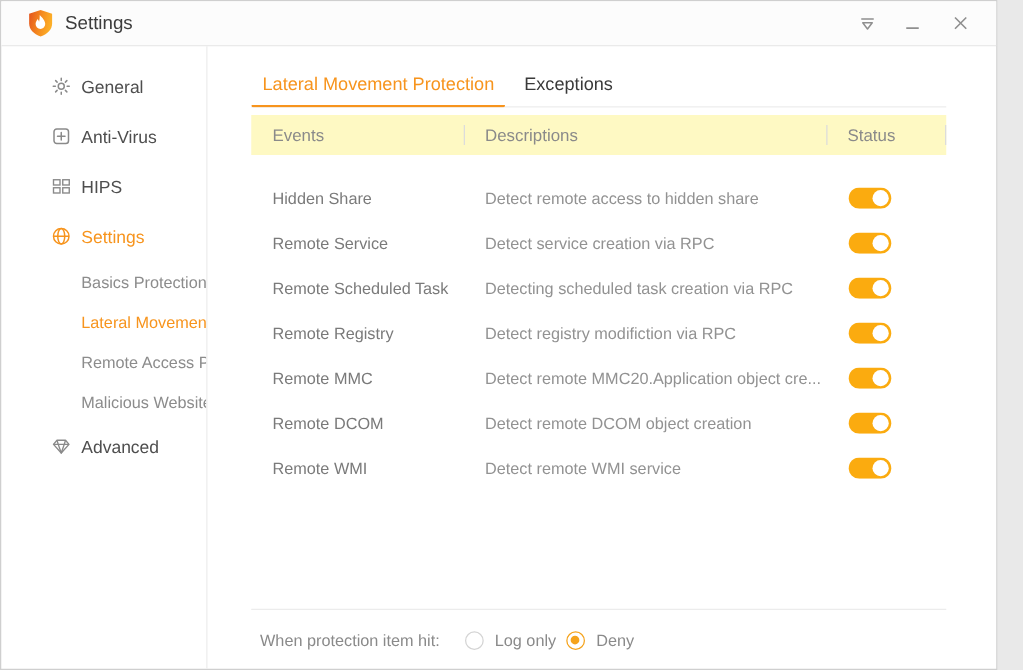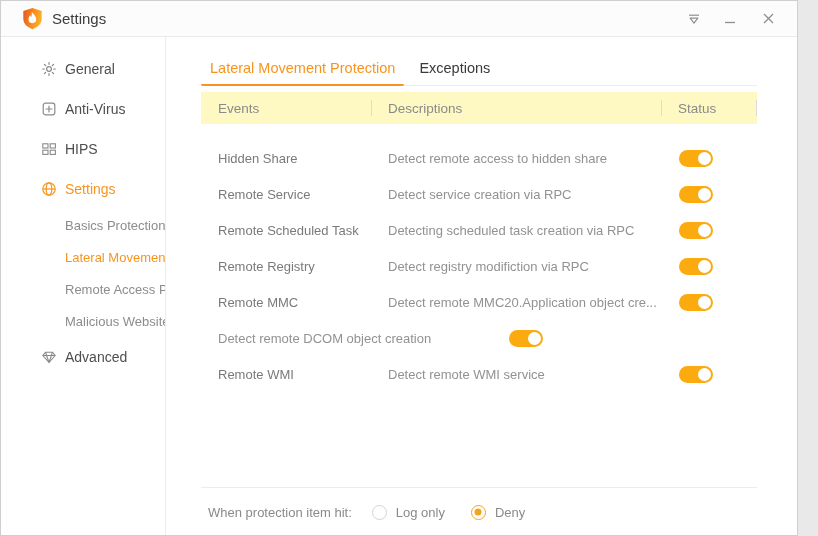--- a/index.html
+++ b/index.html
@@ -77,21 +77,21 @@
   }
   .toggle.on .knob { left:auto; right:2px; }
   .spacer { flex:1; }
   
   .footer {
     border-top:1px solid #ececec; height:49px; display:flex; align-items:center;
     padding-left:7px; font-size:13px; color:#8a8a8a;
   }
   .radio { display:flex; align-items:center; cursor:pointer; }
   .radio.first { margin-left:20px; }
-  .radio.second { margin-left:26px; }
+  .radio.second { margin-left:8px; }
   .rb {
     width:15px; height:15px; border:1px solid #d4d4d4; border-radius:50%;
     margin-right:9px; position:relative; background:#fff; flex:0 0 auto;
   }
   .radio.selected .rb { border-color:#f5a31c; }
   .radio.selected .rb::after {
     content:""; position:absolute; left:50%; top:50%; transform:translate(-50%,-50%);
     width:7px; height:7px; border-radius:50%; background:#f5a31c;
   }
 </style>
@@ -254,20 +254,21 @@
         <div class="trow">
           <div class="td event col-events">Remote MMC</div>
           <div class="td desc col-desc">Detect remote MMC20.Application object cre...</div>
           <div class="td col-status">
               <div class="toggle on">
                 <div class="knob"></div>
               </div>
             </div>
         </div>
         <div class="trow">
+          <div class="td event col-events">Remote DCOM</div>
           <div class="td desc col-desc">Detect remote DCOM object creation</div>
           <div class="td col-status">
               <div class="toggle on">
                 <div class="knob"></div>
               </div>
             </div>
         </div>
         <div class="trow">
           <div class="td event col-events">Remote WMI</div>
           <div class="td desc col-desc">Detect remote WMI service</div>

